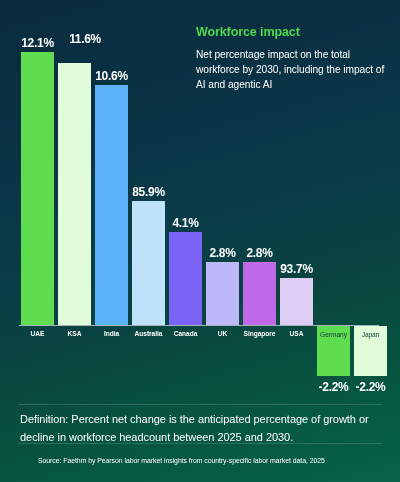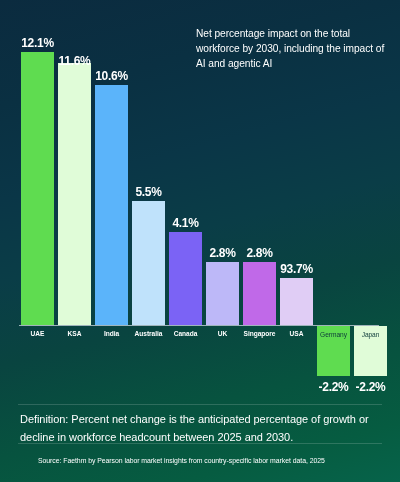--- a/index.html
+++ b/index.html
@@ -126,36 +126,37 @@
     line-height: 1.3;
     letter-spacing: -0.05px;
   }
 </style>
 </head>
 <body>
 
 <div id="page">
 
   <div id="headerblock">
+    <div id="chart-title">Workforce impact</div>
     <div id="chart-subtitle">Net percentage impact on the total workforce by 2030, including the impact of AI and agentic AI</div>
   </div>
 
   <div id="plot">
     <div id="axis-line"></div>
   <div class="bar" style="left: 21px; width: 33px; height: 273.46px; top: 51.54px; background: rgb(95, 220, 80);"></div>
       <div class="bar-value" style="left: 11px; width: 53px; top: 35.54px;">12.1%</div>
       <div class="cat-label" style="left: 13px; width: 49px; top: 330px;">UAE</div>
       <div class="bar" style="left: 58px; width: 33px; height: 262.16px; top: 62.84px; background: rgb(224, 252, 216);"></div>
-      <div class="bar-value" style="left: 48px; width: 53px; top: 54px;">11.6%</div>
+      <div class="bar-value" style="left: 48px; width: 53px; top: 32px; text-align: right;">11.6%</div>
       <div class="cat-label" style="left: 50px; width: 49px; top: 330px;">KSA</div>
       <div class="bar" style="left: 95px; width: 33px; height: 239.56px; top: 85.44px; background: rgb(91, 180, 250);"></div>
       <div class="bar-value" style="left: 85px; width: 53px; top: 69.44px;">10.6%</div>
       <div class="cat-label" style="left: 87px; width: 49px; top: 330px;">India</div>
       <div class="bar" style="left: 132px; width: 33px; height: 124.3px; top: 200.7px; background: rgb(191, 226, 251);"></div>
-      <div class="bar-value" style="left: 122px; width: 53px; top: 184.7px;">5.5%</div>
+      <div class="bar-value" style="left: 122px; width: 53px; top: 184.7px;">85.9%</div>
       <div class="cat-label" style="left: 124px; width: 49px; top: 330px;">Australia</div>
       <div class="bar" style="left: 169px; width: 33px; height: 92.66px; top: 232.34px; background: rgb(123, 99, 245);"></div>
       <div class="bar-value" style="left: 159px; width: 53px; top: 216.34px;">4.1%</div>
       <div class="cat-label" style="left: 161px; width: 49px; top: 330px;">Canada</div>
       <div class="bar" style="left: 206px; width: 33px; height: 63.28px; top: 261.72px; background: rgb(189, 184, 248);"></div>
       <div class="bar-value" style="left: 196px; width: 53px; top: 245.72px;">2.8%</div>
       <div class="cat-label" style="left: 198px; width: 49px; top: 330px;">UK</div>
       <div class="bar" style="left: 243px; width: 33px; height: 63.28px; top: 261.72px; background: rgb(192, 105, 232);"></div>
       <div class="bar-value" style="left: 233px; width: 53px; top: 245.72px;">2.8%</div>
       <div class="cat-label" style="left: 235px; width: 49px; top: 330px;">Singapore</div>

